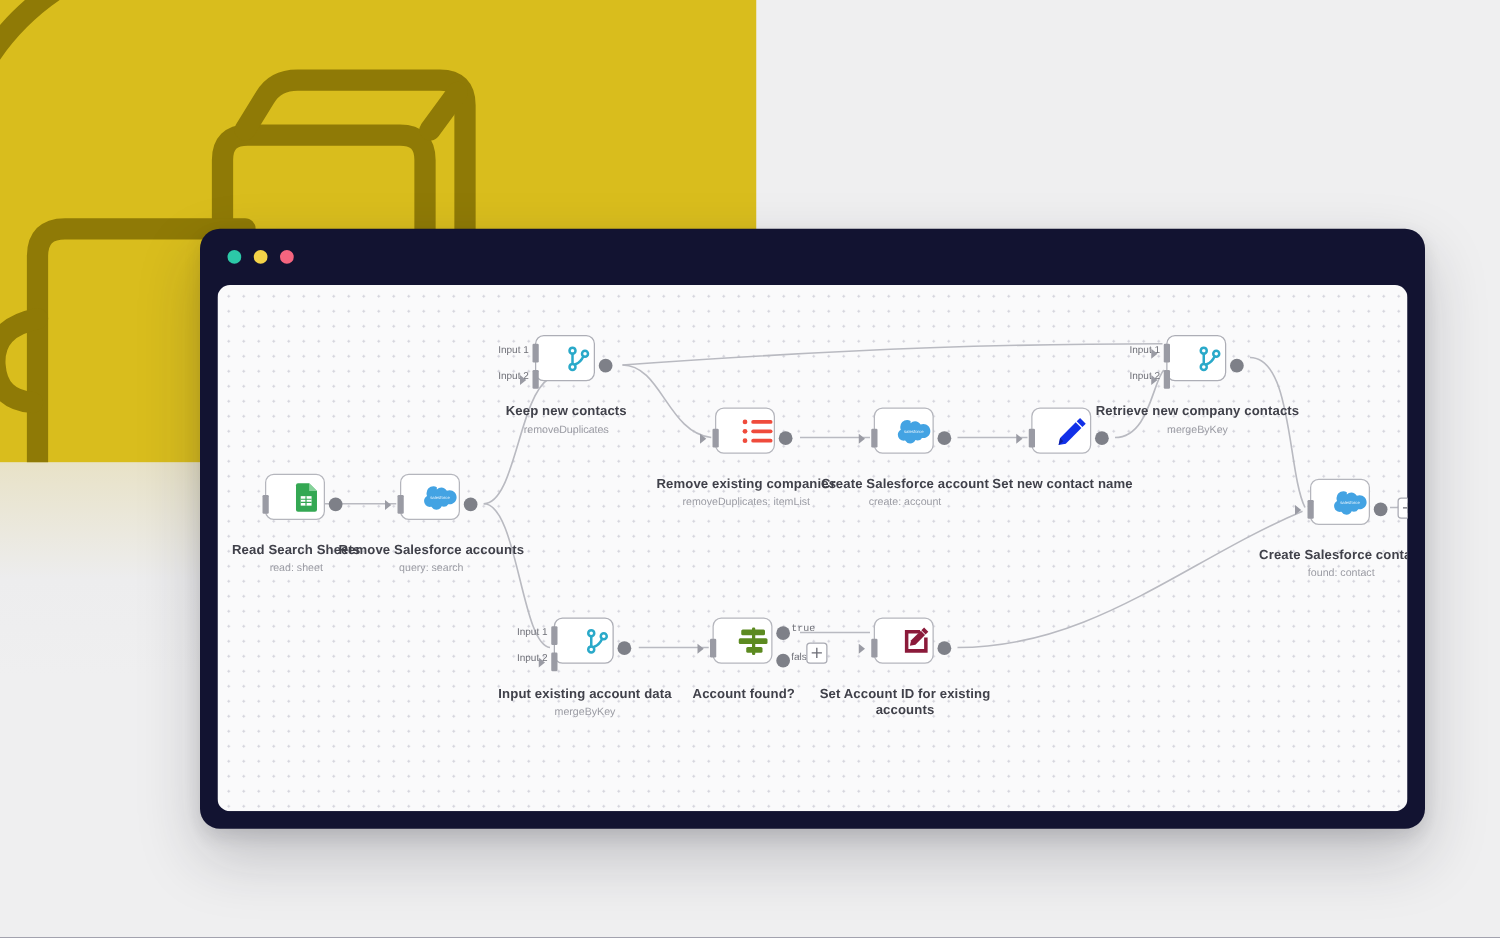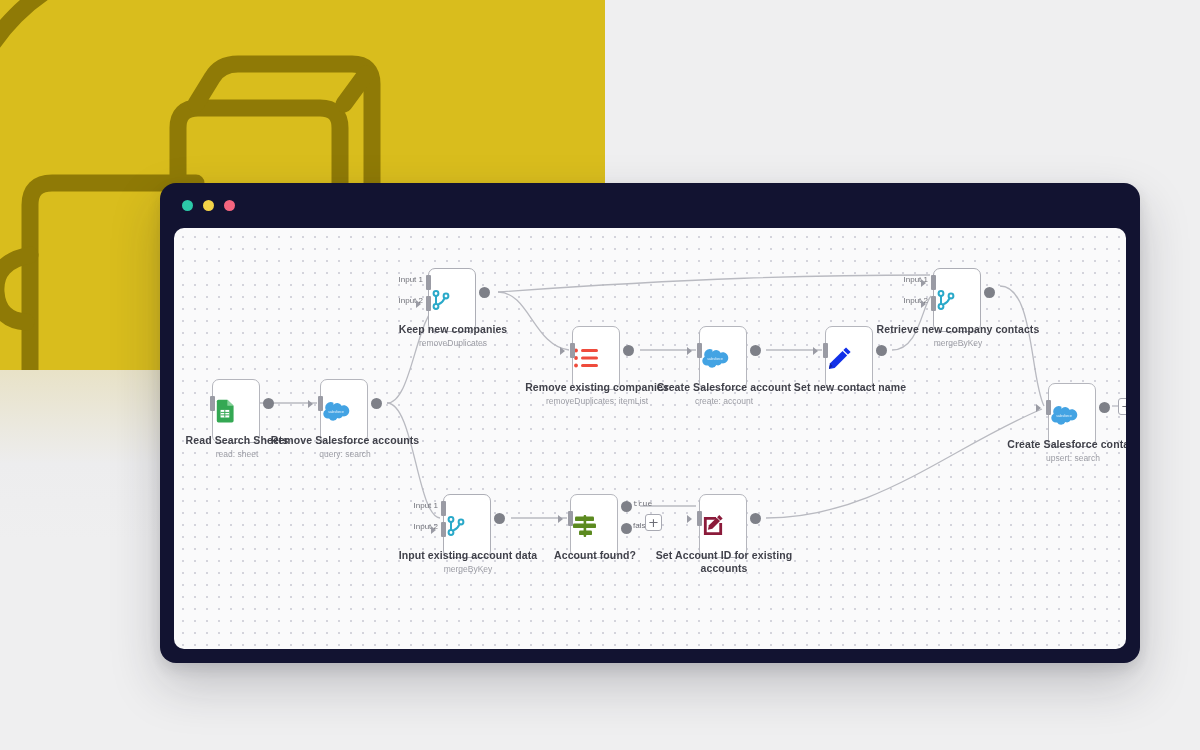--- a/index.html
+++ b/index.html
@@ -57,25 +57,25 @@
     border-radius: 10px;
     overflow: hidden;
   }
 
   
   .graph { position: absolute; left: 0; top: 0; width: 952px; height: 421px; }
   .edges { position: absolute; left: 0; top: 0; }
 
   .node {
     position: absolute;
-    width: 48px; height: 64px;
+    width: 48px; height: 37px;
     background: #fff;
     border: 1px solid #b5b6bd;
     border-radius: 7px;
-    display: flex; align-items: center; justify-content: flex-start;
+    display: flex; align-items: center; justify-content: flex-end;
   }
   .node.wide-io { border-color: #adaeb6; }
 
   .port-in {
     position: absolute;
     left: -3px;
     width: 5px; height: 15px;
     background: #9a9ba4;
     border-radius: 1px;
   }
@@ -259,21 +259,21 @@
           <svg width="24" height="24" viewBox="0 0 24 24">
             <g fill="none" stroke="#2aa9c9" stroke-width="2" stroke-linecap="round">
               <circle cx="7" cy="5.5" r="2.4" fill="none"></circle>
               <circle cx="7" cy="18.5" r="2.4" fill="none"></circle>
               <circle cx="17" cy="8" r="2.4" fill="none"></circle>
               <path d="M7 8v8"></path>
               <path d="M9.4 16.4C13 15 14.6 12.6 15.6 10.2"></path>
             </g>
           </svg>
           <div class="label">
-            <div class="title">Keep new companies</div>
+            <div class="title">Keep new contacts</div>
             <div class="sub">removeDuplicates</div>
           </div>
         </div>
 
         <div class="node" style="left:398px; top:98px;">
           <span class="arrowhead single"></span>
           <span class="port-in single"></span>
           <span class="port-out single"></span>
           <svg width="26" height="24" viewBox="0 0 26 24">
             <g fill="#ef4b3c">
@@ -346,21 +346,21 @@
         <div class="node" style="left:874px; top:155px;">
           <span class="arrowhead single"></span>
           <span class="port-in single"></span>
           <span class="port-out single"></span>
           <svg width="30" height="22" viewBox="0 0 40 28">
             <path d="M16.6 5.5a6.6 6.6 0 0 1 4.8-2.1c2.5 0 4.7 1.4 5.9 3.5a7.3 7.3 0 0 1 3-.6c4.1 0 7.4 3.3 7.4 7.5s-3.3 7.5-7.4 7.5c-.5 0-1-.05-1.5-.15a5.4 5.4 0 0 1-4.7 2.8c-.8 0-1.6-.2-2.3-.5a6.2 6.2 0 0 1-5.6 3.6 6.2 6.2 0 0 1-5.4-3.1c-.5.1-1 .15-1.5.15A6.3 6.3 0 0 1 3 17.8a6.3 6.3 0 0 1 3.2-5.5 7.2 7.2 0 0 1-.6-2.9A7.3 7.3 0 0 1 12.9 2a7.2 7.2 0 0 1 3.7 1z" fill="#43a3e3"></path>
             <text x="20" y="16" font-family="'Liberation Sans',sans-serif" font-size="4.6" fill="#eaf5fd" text-anchor="middle">salesforce</text>
           </svg>
           <div class="label">
             <div class="title">Create Salesforce contact</div>
-            <div class="sub">upsert: search</div>
+            <div class="sub">found: contact</div>
           </div>
         </div>
 
         <div class="plus-btn" style="left:944px; top:170px;">+</div>
 
         <div class="node wide-io" style="left:269px; top:266px;">
           <span class="io-label in1">Input 1</span>
           <span class="io-label in2">Input 2</span>
           <span class="arrowhead p2"></span>
           <span class="port-in p1"></span>

